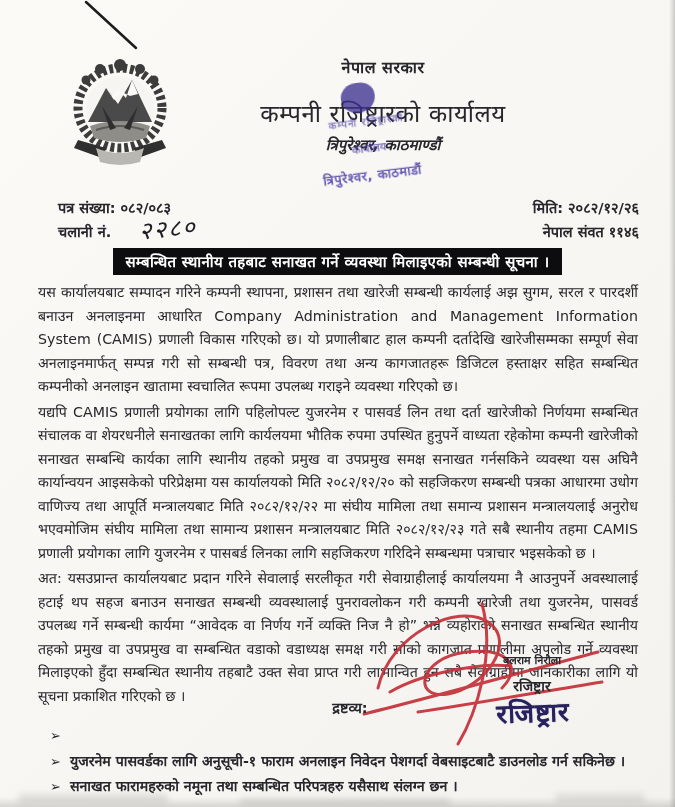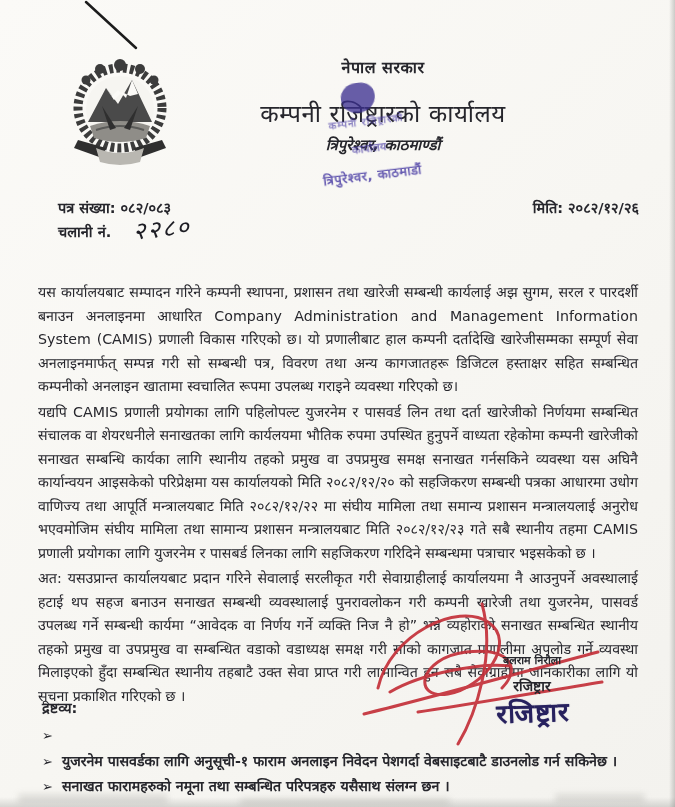--- a/index.html
+++ b/index.html
@@ -37,21 +37,21 @@
     opacity:.85;filter:blur(.3px);
   }
   .stamp .blob{position:absolute;left:78px;top:-2px;width:34px;height:30px;background:#3b2f8f;border-radius:50% 45% 55% 50%;opacity:.9;}
   .stamp .s1{position:absolute;left:0;top:30px;width:100%;font-size:10px;font-weight:bold;opacity:.75;letter-spacing:1px;}
   .stamp .s2{position:absolute;left:0;top:56px;width:100%;font-size:11px;font-weight:bold;opacity:.8;}
   .stamp .s3{position:absolute;left:0;top:82px;width:100%;font-size:13px;font-weight:bold;letter-spacing:.5px;}
 
   
   .meta-left{position:absolute;left:58px;top:196px;font-size:14.5px;font-weight:bold;line-height:24px;}
   .meta-right{position:absolute;right:36px;top:196px;font-size:14.5px;font-weight:bold;text-align:right;line-height:24px;}
-  .chalani-row{display:flex;align-items:flex-start;gap:22px;}
+  .chalani-row{display:flex;align-items:flex-start;gap:28px;}
   .chalani-hand{
     font-family:"DejaVu Serif","Liberation Serif",serif;
     font-size:24px;font-weight:normal;font-style:italic;
     transform:rotate(-5deg);margin-top:-3px;letter-spacing:2px;color:#1d1d24;
   }
 
   
   .subject-wrap{position:absolute;left:0;top:248px;width:100%;text-align:center;}
   .subject{
     display:inline-block;background:#0d0d0f;color:#ffffff;
@@ -66,21 +66,21 @@
   .sig-scrawl{position:absolute;left:360px;top:596px;pointer-events:none;}
   .sig-name{position:absolute;left:452px;top:652px;width:160px;text-align:center;font-size:11px;font-weight:bold;}
   .sig-title{position:absolute;left:452px;top:676px;width:160px;text-align:center;font-size:14px;font-weight:bold;}
   .sig-stamp{
     position:absolute;left:448px;top:694px;width:170px;text-align:center;
     font-size:26px;font-weight:bold;color:#27215e;letter-spacing:1px;
     transform:rotate(-2deg);text-shadow:0 0 1px rgba(39,33,94,.6);
   }
 
   
-  .notes{position:absolute;left:42px;top:697px;width:600px;}
+  .notes{position:absolute;left:50px;top:697px;width:600px;text-align:center;}
   .notes .heading{font-size:14.5px;font-weight:bold;margin-bottom:6px;}
   .note-item{display:flex;gap:9px;font-size:14.2px;font-weight:bold;line-height:25.5px;}
   .note-item .marker{flex:0 0 auto;font-size:13px;}
 </style>
 </head>
 <body>
 
 <div class="page">
 
   <div class="edge-right"></div>
@@ -133,22 +133,26 @@
 
   <div class="meta-left">
     <div>पत्र संख्या: ०८२/०८३</div>
     <div class="chalani-row">
       <span>चलानी नं.</span>
       <span class="chalani-hand">२२८०</span>
     </div>
   </div>
   <div class="meta-right">
     <div>मिति: २०८२/१२/२६</div>
+    <div>नेपाल संवत ११४६</div>
   </div>
 
+  <div class="subject-wrap">
+    <span class="subject">सम्बन्धित स्थानीय तहबाट सनाखत गर्ने व्यवस्था मिलाइएको सम्बन्धी सूचना ।</span>
+  </div>
 
   <div class="body">
     <p>यस कार्यालयबाट सम्पादन गरिने कम्पनी स्थापना, प्रशासन तथा खारेजी सम्बन्धी कार्यलाई अझ सुगम, सरल र पारदर्शी बनाउन अनलाइनमा आधारित Company Administration and Management Information System (CAMIS) प्रणाली विकास गरिएको छ। यो प्रणालीबाट हाल कम्पनी दर्तादेखि खारेजीसम्मका सम्पूर्ण सेवा अनलाइनमार्फत् सम्पन्न गरी सो सम्बन्धी पत्र, विवरण तथा अन्य कागजातहरू डिजिटल हस्ताक्षर सहित सम्बन्धित कम्पनीको अनलाइन खातामा स्वचालित रूपमा उपलब्ध गराइने व्यवस्था गरिएको छ।</p>
     <p>यद्यपि CAMIS प्रणाली प्रयोगका लागि पहिलोपल्ट युजरनेम र पासवर्ड लिन तथा दर्ता खारेजीको निर्णयमा सम्बन्धित संचालक वा शेयरधनीले सनाखतका लागि कार्यलयमा भौतिक रुपमा उपस्थित हुनुपर्ने वाध्यता रहेकोमा कम्पनी खारेजीको सनाखत सम्बन्धि कार्यका लागि स्थानीय तहको प्रमुख वा उपप्रमुख समक्ष सनाखत गर्नसकिने व्यवस्था यस अघिनै कार्यान्वयन आइसकेको परिप्रेक्षमा यस कार्यालयको मिति २०८२/१२/२० को सहजिकरण सम्बन्धी पत्रका आधारमा उधोग वाणिज्य तथा आपूर्ति मन्त्रालयबाट मिति २०८२/१२/२२ मा संघीय मामिला तथा समान्य प्रशासन मन्त्रालयलाई अनुरोध भएवमोजिम संघीय मामिला तथा सामान्य प्रशासन मन्त्रालयबाट मिति २०८२/१२/२३ गते सबै स्थानीय तहमा CAMIS प्रणाली प्रयोगका लागि युजरनेम र पासबर्ड लिनका लागि सहजिकरण गरिदिने सम्बन्धमा पत्राचार भइसकेको छ ।</p>
     <p>अत: यसउप्रान्त कार्यालयबाट प्रदान गरिने सेवालाई सरलीकृत गरी सेवाग्राहीलाई कार्यालयमा नै आउनुपर्ने अवस्थालाई हटाई थप सहज बनाउन सनाखत सम्बन्धी व्यवस्थालाई पुनरावलोकन गरी कम्पनी खारेजी तथा युजरनेम, पासवर्ड उपलब्ध गर्ने सम्बन्धी कार्यमा “आवेदक वा निर्णय गर्ने व्यक्ति निज नै हो” भन्ने व्यहोराको सनाखत सम्बन्धित स्थानीय तहको प्रमुख वा उपप्रमुख वा सम्बन्धित वडाको वडाध्यक्ष समक्ष गरी सोको कागजात प्रणालीमा अपलोड गर्ने व्यवस्था मिलाइएको हुँदा सम्बन्धित स्थानीय तहबाटै उक्त सेवा प्राप्त गरी लाभान्वित हुन सबै सेवाग्राहीमा जानकारीका लागि यो सूचना प्रकाशित गरिएको छ ।</p>
   </div>
 
   <svg class="sig-scrawl" width="245" height="150" viewBox="0 0 245 150">
     <g fill="none" stroke="#c43039" stroke-width="3" stroke-linecap="round" opacity="0.92">
       <path d="M18,92 C 30,38 98,6 128,26 C 158,46 124,92 88,98 C 52,104 58,62 106,56 C 150,51 162,72 142,92"></path>

